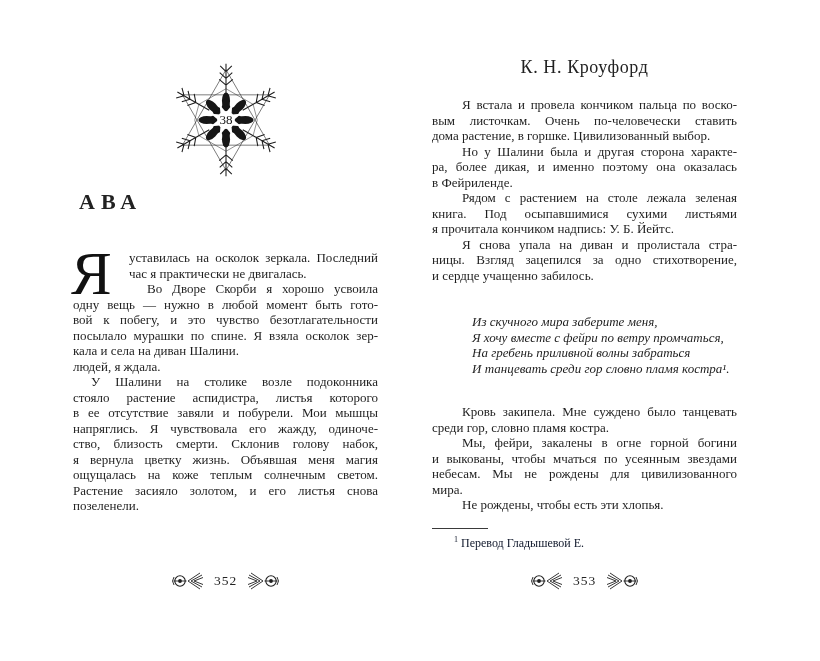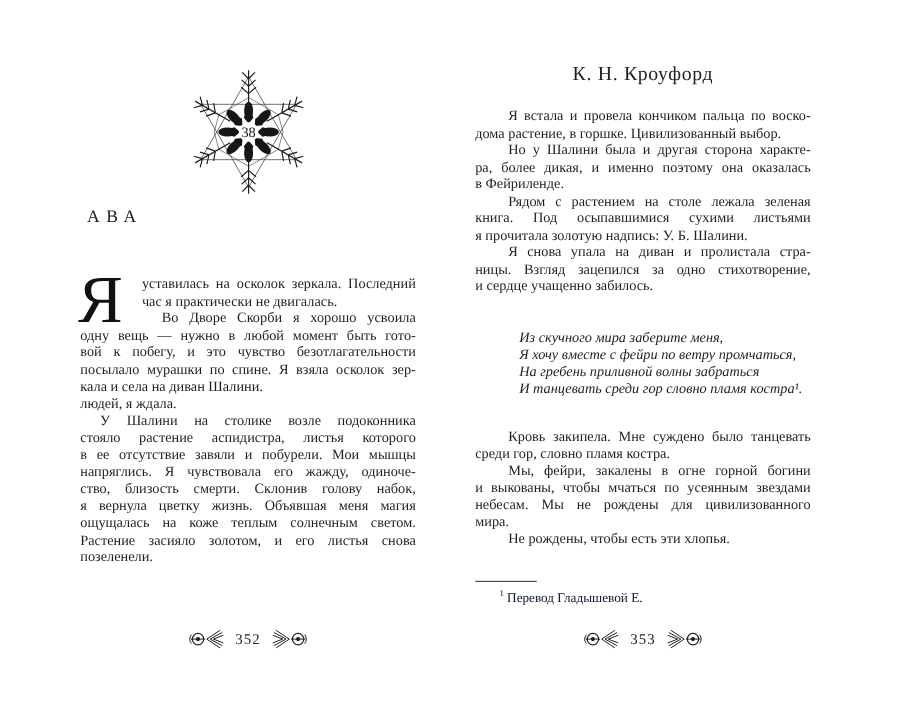--- a/index.html
+++ b/index.html
@@ -4,21 +4,21 @@
 <style>
   html,body{margin:0;padding:0;background:#ffffff;}
   .spread{
     position:relative;width:820px;height:661px;background:#ffffff;
     font-family:"Liberation Serif", serif;color:#1e1e1e;overflow:hidden;
   }
   .page{position:absolute;inset:0;}
   
   .chapter-head{position:absolute;left:73px;top:60px;width:305px;text-align:left;}
   .medallion{display:block;margin:0 auto;}
-  .chapter-title{margin-top:9px;font-size:16px;letter-spacing:6px;text-indent:6px;color:#222;}
+  .chapter-title{margin-top:9px;font-size:22px;letter-spacing:6px;text-indent:6px;color:#222;font-weight:bold;}
   
   .running-header{position:absolute;left:432px;top:57px;width:305px;text-align:center;
     font-size:18px;letter-spacing:0.6px;color:#222;}
   
   .body-text{position:absolute;width:305px;font-size:13px;line-height:15.5px;color:#1e1e1e;}
   .left-body{left:73px;top:250px;}
   .right-body{left:432px;top:97px;}
   .ln{height:15.5px;overflow:visible;}
   .just{text-align:justify;text-align-last:justify;text-justify:inter-word;}
   .left-pg .ind{text-indent:18px;}
@@ -146,31 +146,32 @@
   </section>
 
   <section class="page right-pg">
 
     <div class="running-header">К. Н. Кроуфорд</div>
 
     <div class="body-text right-body">
 
     <div class="block para">
           <div class="ln just ind">Я встала и провела кончиком пальца по воско-</div>
+          <div class="ln just">вым листочкам. Очень по-человечески ставить</div>
           <div class="ln">дома растение, в горшке. Цивилизованный выбор.</div>
         </div>
         <div class="block para">
           <div class="ln just ind">Но у Шалини была и другая сторона характе-</div>
           <div class="ln just">ра, более дикая, и именно поэтому она оказалась</div>
           <div class="ln">в Фейриленде.</div>
         </div>
         <div class="block para">
           <div class="ln just ind">Рядом с растением на столе лежала зеленая</div>
           <div class="ln just">книга. Под осыпавшимися сухими листьями</div>
-          <div class="ln">я прочитала золотую надпись: У. Б. Шалини.</div>
+          <div class="ln">я прочитала кончиком надпись: У. Б. Йейтс.</div>
         </div>
         <div class="block para">
           <div class="ln just ind">Я снова упала на диван и пролистала стра-</div>
           <div class="ln just">ницы. Взгляд зацепился за одно стихотворение,</div>
           <div class="ln">и сердце учащенно забилось.</div>
         </div>
         <div class="block poem">
           <div class="ln poem-ln">Из скучного мира заберите меня,</div>
           <div class="ln poem-ln">Я хочу вместе с фейри по ветру промчаться,</div>
           <div class="ln poem-ln">На гребень приливной волны забраться</div>

